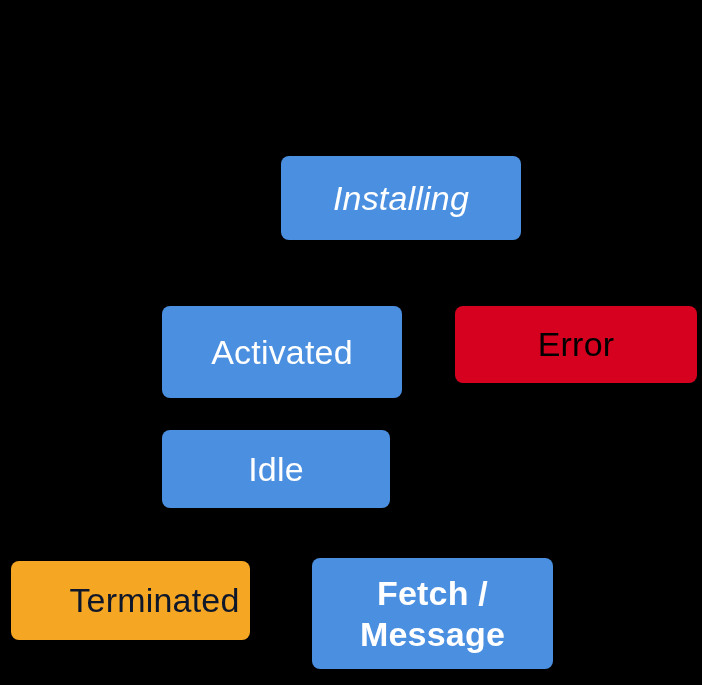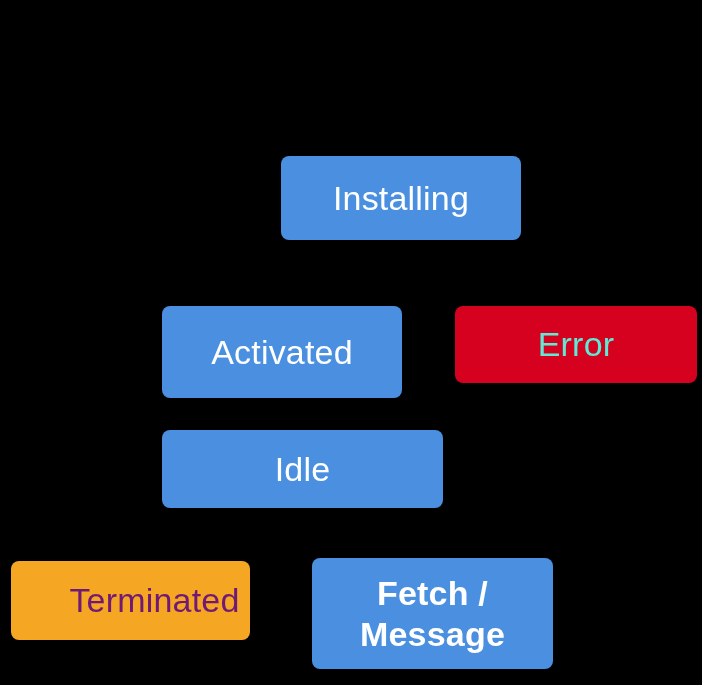--- a/index.html
+++ b/index.html
@@ -42,55 +42,55 @@
   }
   #node-activated {
     left: 162px;  top: 306px;  width: 240px;  height: 92px;
     font-size: 34px;
   }
   #node-error {
     left: 455px;  top: 306px;  width: 242px;  height: 77px;
     font-size: 34px;
   }
   #node-idle {
-    left: 162px;  top: 430px;  width: 281px;  height: 78px;
+    left: 162px;  top: 430px;  width: 228px;  height: 78px;
     font-size: 34px;
   }
   #node-terminated {
     left: 11px;   top: 561px;  width: 239px;  height: 79px;
     font-size: 34px;
   }
   #node-fetch-message {
     left: 312px;  top: 558px;  width: 241px;  height: 111px;
     font-size: 34px;
   }
 </style>
 </head>
 <body>
 
 <div id="canvas" style="background-color: rgb(0, 0, 0);">
 
   <div class="node" id="node-installing" style="background-color: rgb(74, 143, 224);">
-    <span class="label" style="color: rgb(255, 255, 255);">Installing</span>
+    <span class="label" style="color: rgb(255, 255, 255); font-style: italic;">Installing</span>
   </div>
 
   <div class="node" id="node-activated" style="background-color: rgb(74, 143, 224);">
     <span class="label" style="color: rgb(255, 255, 255);">Activated</span>
   </div>
 
   <div class="node" id="node-error" style="background-color: rgb(214, 0, 31);">
-    <span class="label" style="color: #5eead4;">Error</span>
+    <span class="label" style="color: #000000;">Error</span>
   </div>
 
   <div class="node" id="node-idle" style="background-color: rgb(74, 143, 224);">
     <span class="label" style="color: rgb(255, 255, 255);">Idle</span>
   </div>
 
   <div class="node" id="node-terminated" style="background-color: rgb(245, 166, 35);">
-    <span class="label" style="color: #701a75; padding-left: 48px;">Terminated</span>
+    <span class="label" style="color: #0f172a; padding-left: 48px;">Terminated</span>
   </div>
 
   <div class="node" id="node-fetch-message" style="background-color: rgb(74, 143, 224);">
     <span class="label" style="color: rgb(255, 255, 255); font-weight: bold;">Fetch /
 Message</span>
   </div>
 
 </div>
 
 </body></html>

